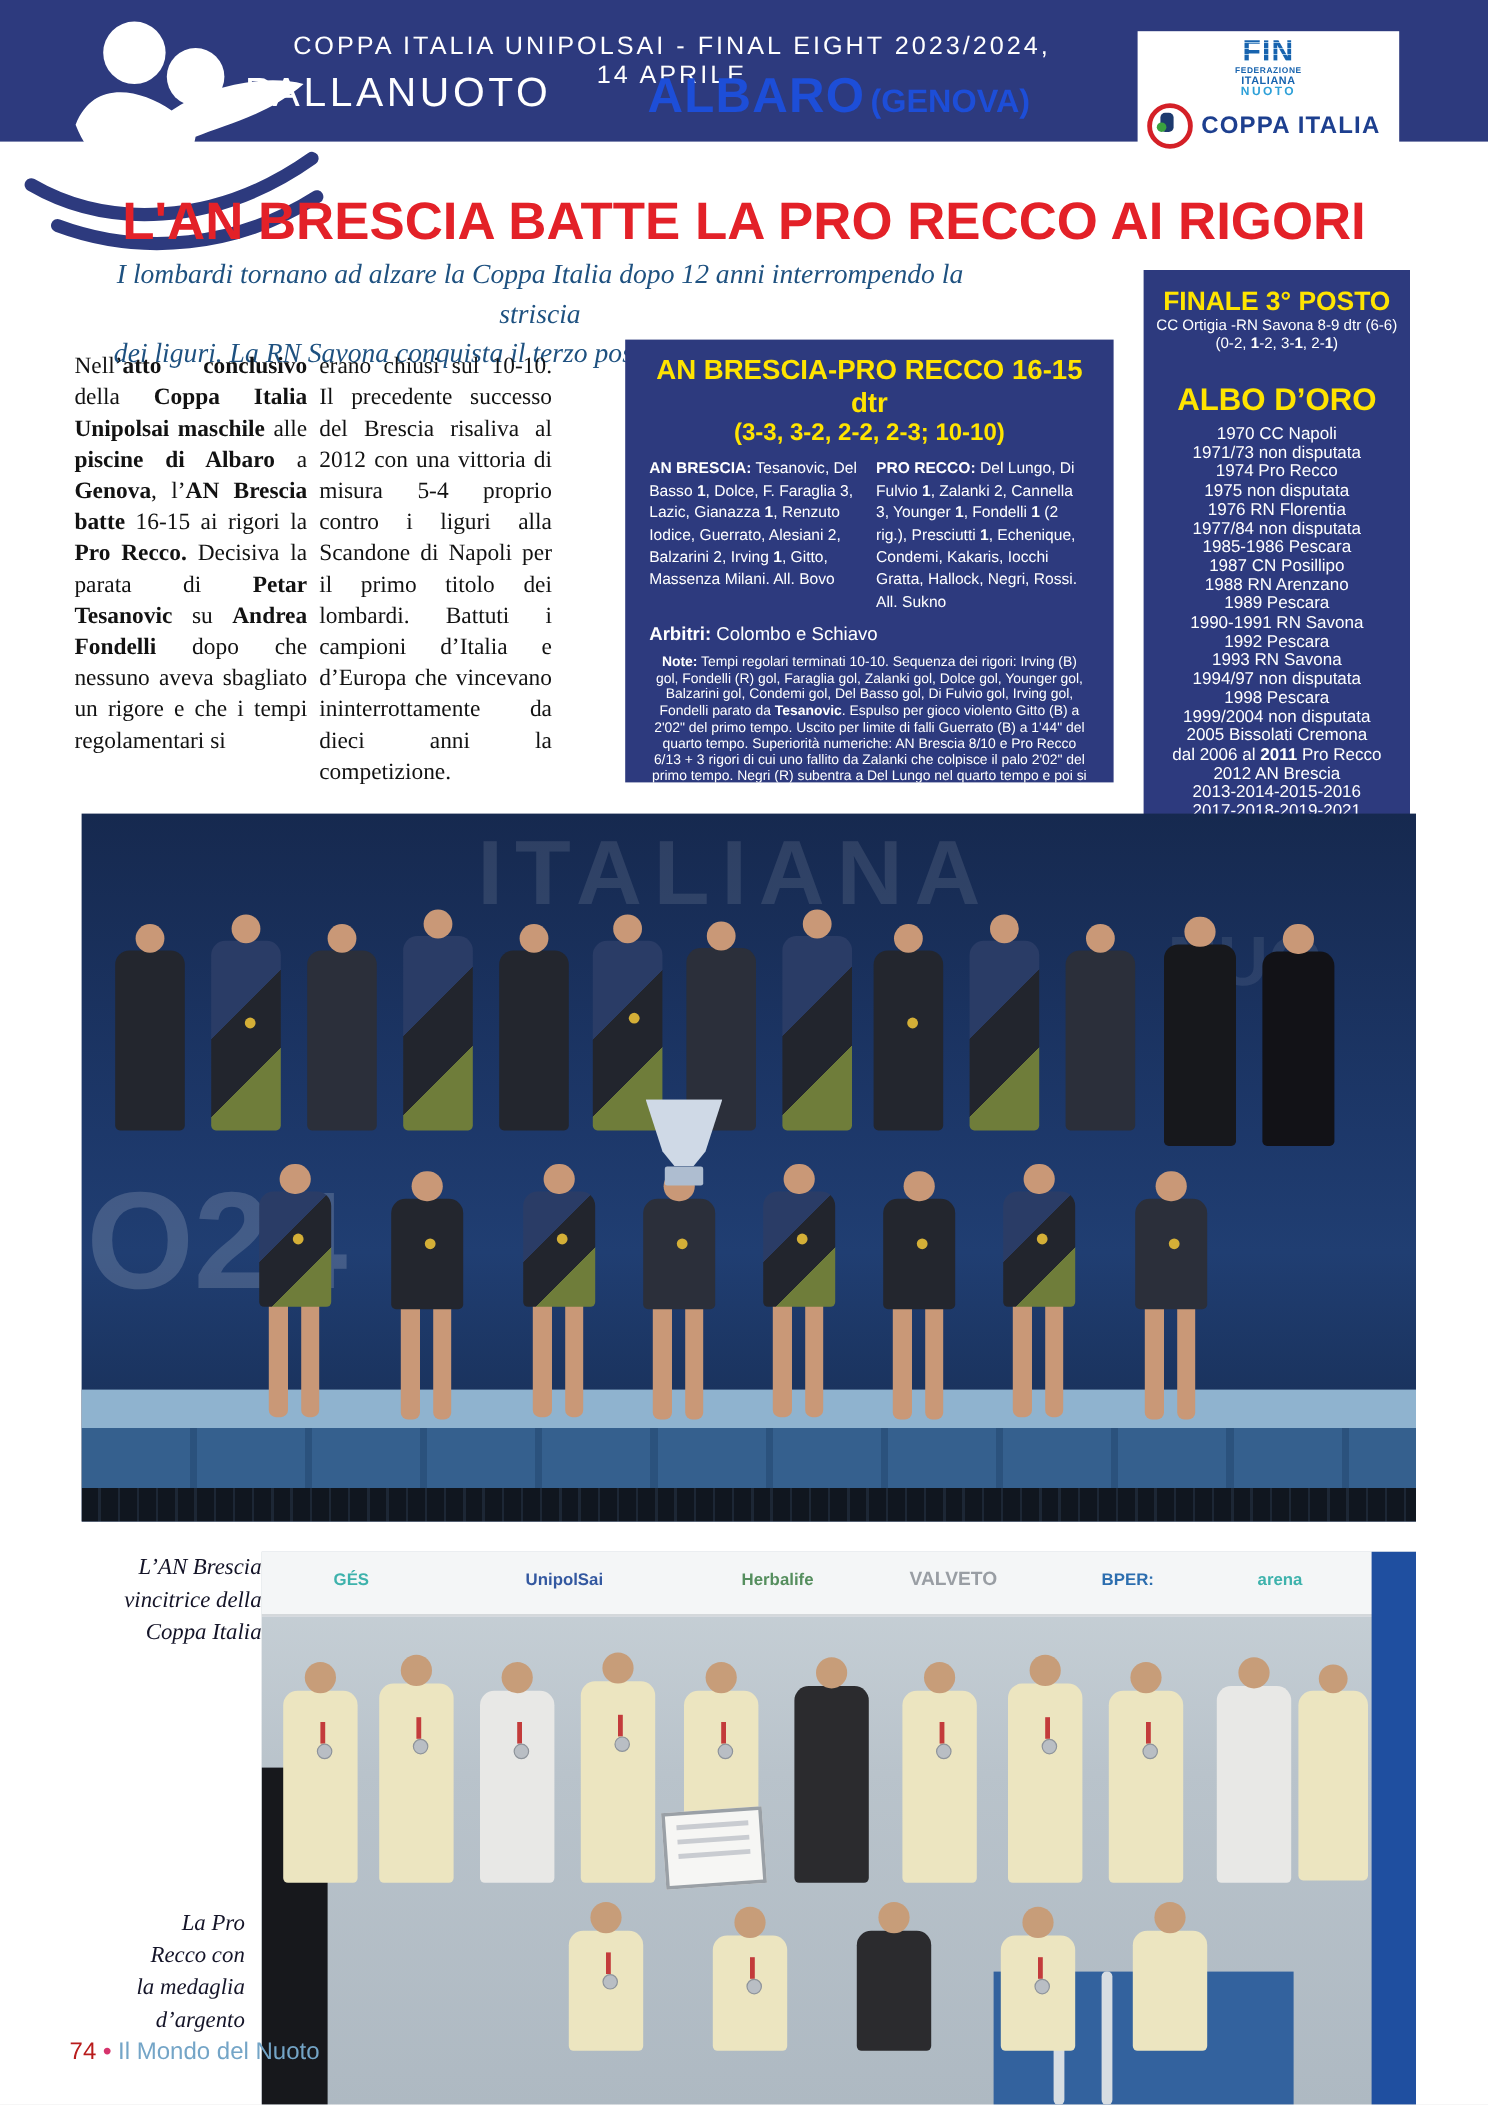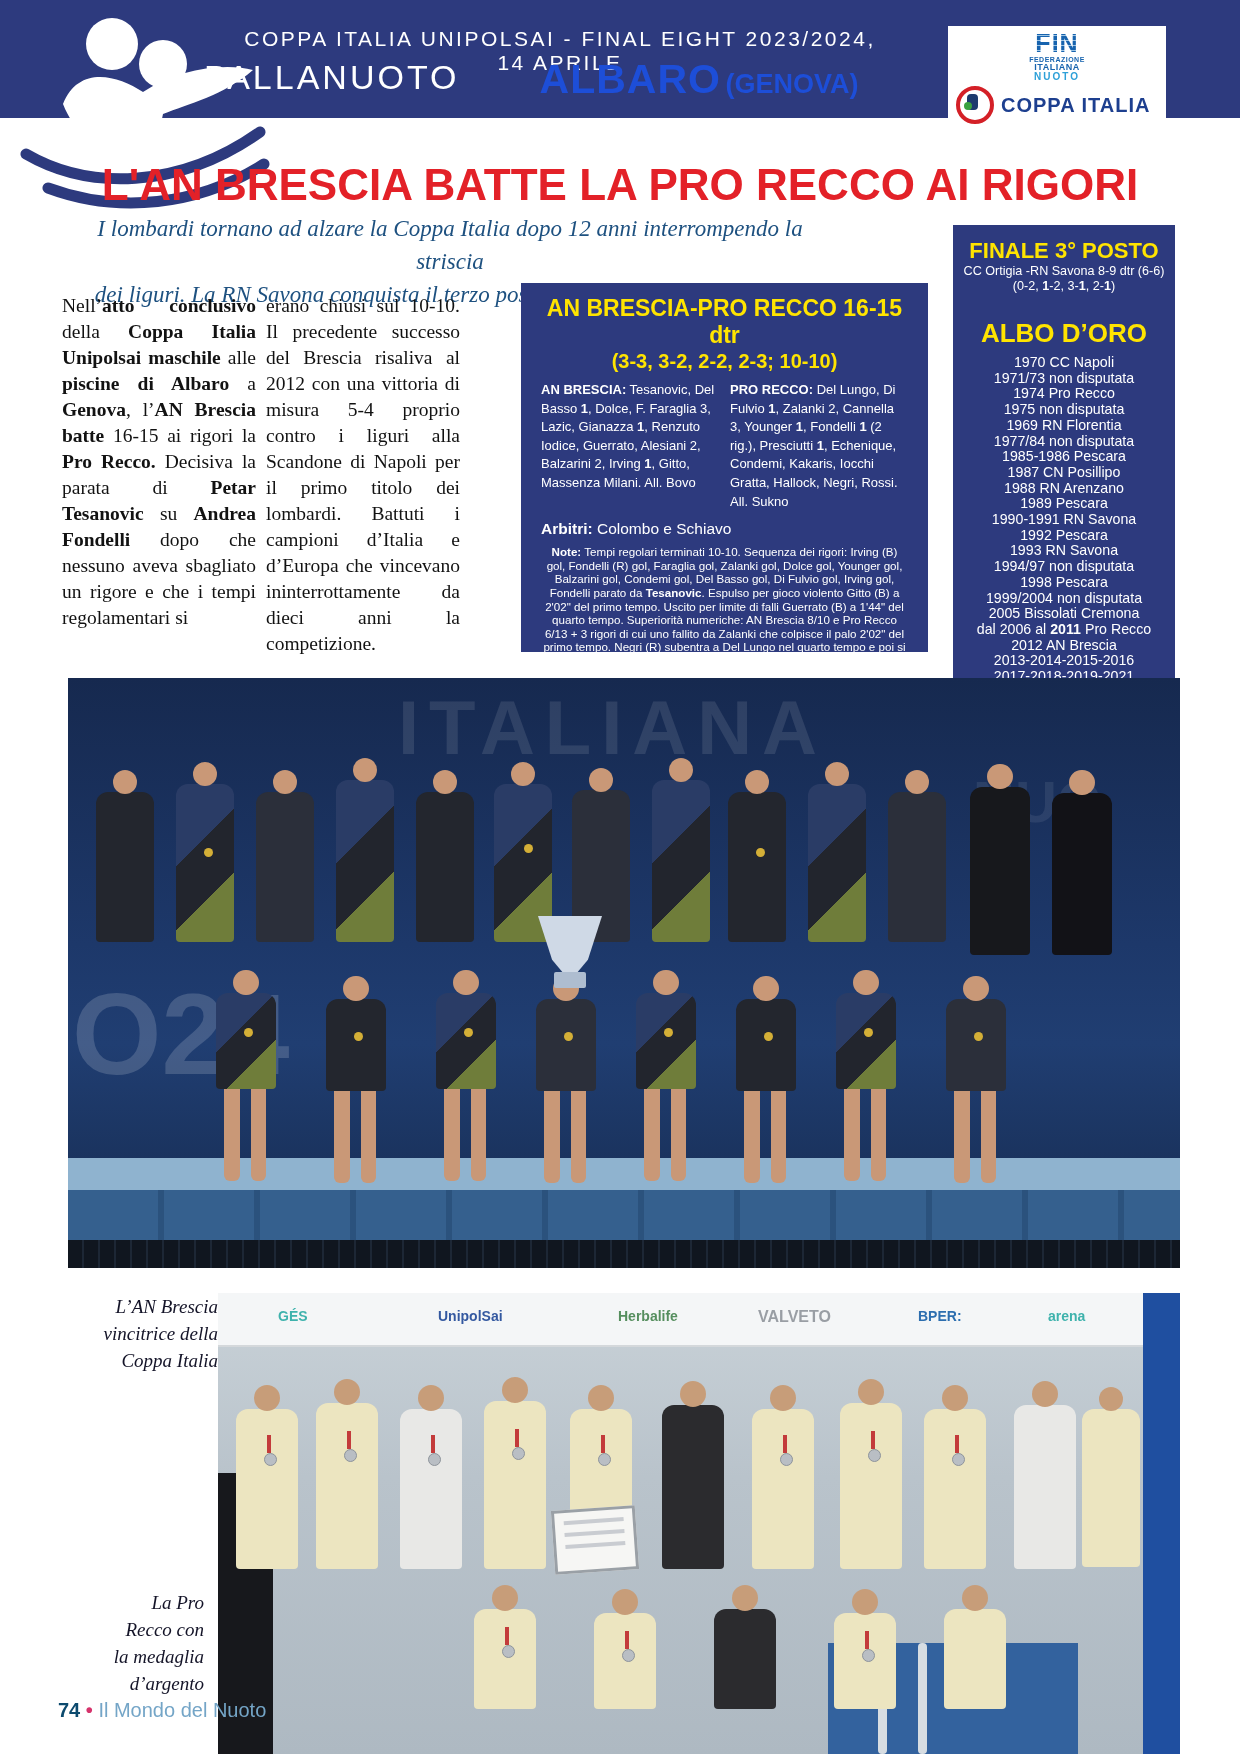--- a/index.html
+++ b/index.html
@@ -78,21 +78,21 @@
   .plaque{position:absolute;left:335px;top:215px;width:78px;height:58px;background:#f6f6f4;border:3px solid #9aa0a6;
           transform:rotate(-4deg);z-index:6;}
   .plaque i{display:block;height:4px;background:#c9ccd1;margin:8px 9px 0 9px;}
 
   
   .cap{position:absolute;font-family:"Liberation Serif",serif;font-style:italic;font-size:19px;
        line-height:27px;color:#141428;}
   .cap1{left:78px;top:1293px;width:140px;text-align:right;}
   .cap2{left:88px;top:1589px;width:116px;text-align:right;}
   .footer{position:absolute;left:58px;top:1699px;font-size:20px;}
-  .footer .num{font-weight:700;color:#0c4a6e;}
+  .footer .num{font-weight:400;color:#b91c1c;}
   .footer .sep{color:#d6336c;font-weight:800;}
   .footer .mag{color:#74a5c7;}
 </style>
 </head>
 <body>
 
 <div class="page">
 
   <div class="band"></div>
 
@@ -149,21 +149,21 @@
   <div class="sbox">
     <div class="f3title">FINALE 3° POSTO</div>
     <div class="f3line">CC Ortigia -RN Savona 8-9 dtr (6-6)</div>
     <div class="f3line">(0-2, <b>1</b>-2, 3-<b>1</b>, 2-<b>1</b>)</div>
     <div class="albotitle">ALBO D’ORO</div>
     <div class="albo" id="albo-list">
         <div>1970 CC Napoli</div>
         <div>1971/73 non disputata</div>
         <div>1974 Pro Recco</div>
         <div>1975 non disputata</div>
-        <div>1969 RN Florentia</div>
+        <div>1976 RN Florentia</div>
         <div>1977/84 non disputata</div>
         <div>1985-1986 Pescara</div>
         <div>1987 CN Posillipo</div>
         <div>1988 RN Arenzano</div>
         <div>1989 Pescara</div>
         <div>1990-1991 RN Savona</div>
         <div>1992 Pescara</div>
         <div>1993 RN Savona</div>
         <div>1994/97 non disputata</div>
         <div>1998 Pescara</div>

